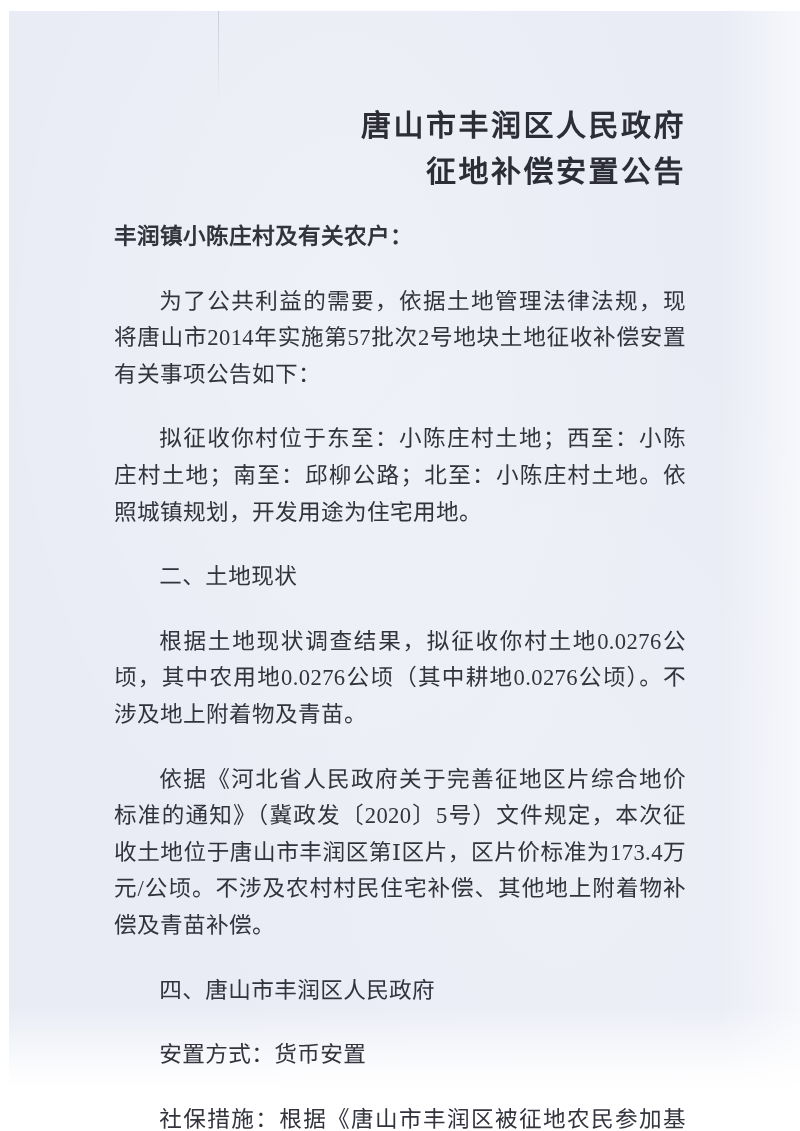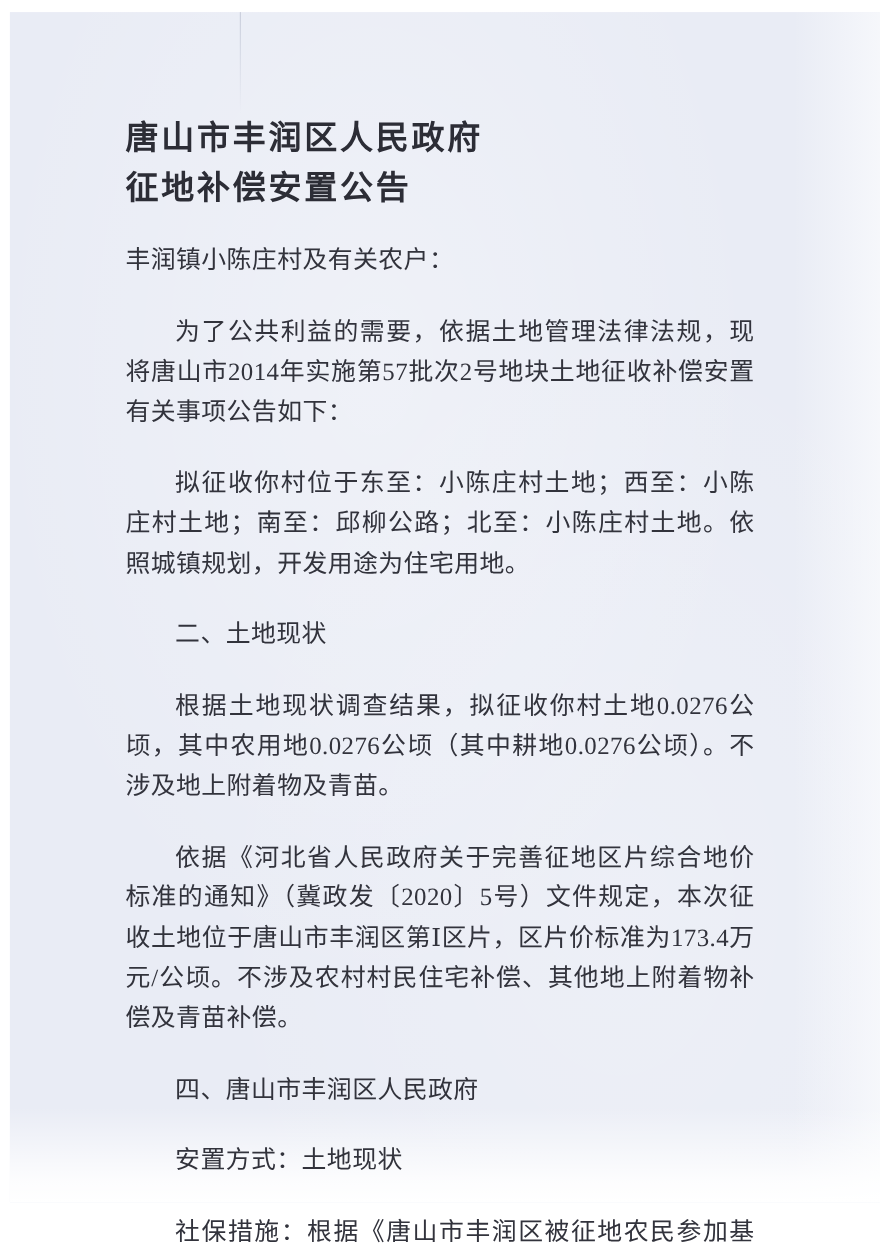--- a/index.html
+++ b/index.html
@@ -38,35 +38,35 @@
     width:1px;height:92px;
     background:linear-gradient(to bottom, rgba(176,182,200,0.6), rgba(176,182,200,0));
   }
   .content{
     position:absolute;
     left:114px;top:103px;
     width:572px;
     color:var(--ink);
   }
   .doc-title{
-    text-align:left;
+    text-align:right;
     font-size:30px;
     font-weight:600;
     line-height:46px;
     letter-spacing:2.5px;
     color:#2c2d36;
   }
   .body-text{
     margin-top:24px;
     font-size:22.6px;
     line-height:36.6px;
     letter-spacing:0.4px;
     text-align:justify;
   }
-  .salutation{ text-indent:0; }
+  .salutation{ text-indent:0;font-weight:bold; }
   .para, .heading{ text-indent:2em;margin-top:28px; }
 </style>
 </head>
 <body>
 
 <div class="page">
   <div class="scan-area"></div>
   <div class="crease"></div>
 
   <div class="content">
@@ -76,17 +76,17 @@
     </div>
 
     <div class="body-text">
       <div class="salutation">丰润镇小陈庄村及有关农户：</div>
       <div class="para">为了公共利益的需要，依据土地管理法律法规，现将唐山市2014年实施第57批次2号地块土地征收补偿安置有关事项公告如下：</div>
       <div class="para">拟征收你村位于东至：小陈庄村土地；西至：小陈庄村土地；南至：邱柳公路；北至：小陈庄村土地。依照城镇规划，开发用途为住宅用地。</div>
       <div class="heading">二、土地现状</div>
       <div class="para">根据土地现状调查结果，拟征收你村土地0.0276公顷，其中农用地0.0276公顷（其中耕地0.0276公顷）。不涉及地上附着物及青苗。</div>
       <div class="para">依据《河北省人民政府关于完善征地区片综合地价标准的通知》（冀政发〔2020〕5号）文件规定，本次征收土地位于唐山市丰润区第Ⅰ区片，区片价标准为173.4万元/公顷。不涉及农村村民住宅补偿、其他地上附着物补偿及青苗补偿。</div>
       <div class="heading">四、唐山市丰润区人民政府</div>
-      <div class="para">安置方式：土地现状</div>
+      <div class="para">安置方式：货币安置</div>
       <div class="para">社保措施：根据《唐山市丰润区被征地农民参加基本养老保险实施方案》（丰润政函〔2022〕9号）文件，按照征地区片价的30%，缴纳社保费1.4358万元。</div>
     </div>
   </div>
 </div>
 
 </body></html>

